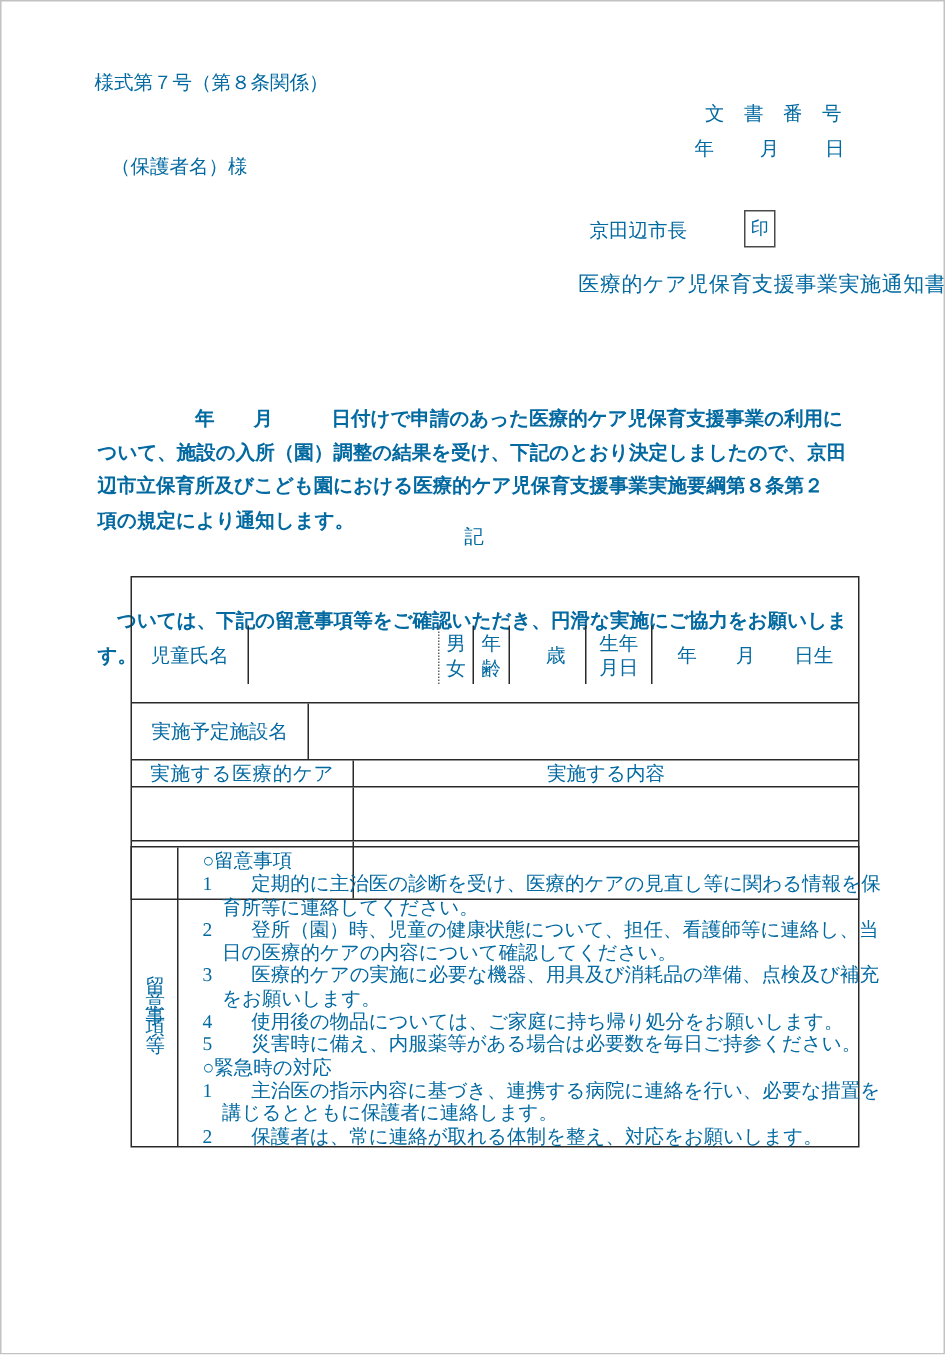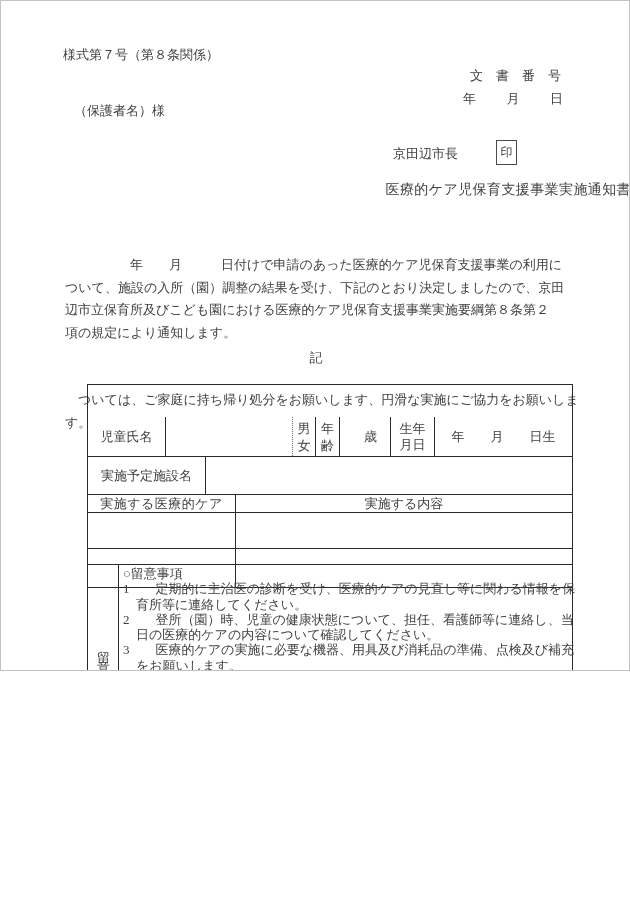--- a/index.html
+++ b/index.html
@@ -1,59 +1,59 @@
 <!DOCTYPE html>
 <html><head>
 <meta charset="utf-8">
 <style>
   html,body{margin:0;padding:0;background:#fff;}
   .page{
     position:relative;
-    width:630px;height:671px;
+    width:630px;height:903px;
     background:#fff;
     box-sizing:border-box;
     border:1px solid #c2c2c2;
     font-family:"Liberation Serif","DejaVu Serif",serif;
-    color:#404040;
+    color:#0369a1;
     font-size:13px;
     overflow:hidden;
   }
   .abs{position:absolute;white-space:pre;}
   .form-no{left:62px;top:45px;}
   .doc-no{left:469px;top:66px;}
   .date-line{left:462px;top:89px;letter-spacing:1.5px;font-family:Liberation Serif, serif;}
   .addressee{left:60px;top:101px;}
   .mayor{left:392px;top:144px;}
   .seal{
     left:495px;top:139px;width:19px;height:23px;
     border:1px solid #4a4a4a;
     display:flex;align-items:center;justify-content:center;
     font-size:12px;white-space:normal;
   }
   .title{left:0;top:180px;width:630px;text-align:right;font-size:14px;letter-spacing:0.4px;}
-  .body-block{left:64px;top:208px;width:508px;line-height:22.5px;}
+  .body-block{left:64px;top:222px;width:508px;line-height:22.5px;font-weight:bold;}
   .body-block div{white-space:pre;}
   .ki{left:0;top:348px;width:630px;text-align:center;}
 
   
   .t1{
     left:86px;top:383px;width:486px;
     box-sizing:border-box;border:1px solid #2a2a2a;
     white-space:normal;
   }
   .t1 .row{display:flex;box-sizing:border-box;}
   .t1 .row + .row{border-top:1px solid #2a2a2a;}
   .t1 .cell{
     box-sizing:border-box;
     display:flex;align-items:center;justify-content:center;
     overflow:hidden;
   }
   .t1 .cell + .cell{border-left:1px solid #2a2a2a;}
   .t1 .r1{height:39px;margin-top:32px;}
-  .t1 .r2{height:38px;}
+  .t1 .r2{height:38px;margin-top:12px;}
   .t1 .r3{height:18px;}
   .t1 .r4{height:36px;}
   .t1 .r5{height:39px;}
   .stack{flex-direction:column;line-height:17px;}
   .c-namelab{width:77px;}
   .c-nameval{width:127px;}
   .c-sex{width:23px;border-left:1px dotted #666 !important;}
   .c-age{width:24px;}
   .c-ageval{width:51px;justify-content:flex-end !important;padding-right:13px;}
   .c-birthlab{width:44px;line-height:16px;}
@@ -72,21 +72,21 @@
   }
   .t2-label{
     width:31px;box-sizing:border-box;
     border-right:1px solid #2a2a2a;
     display:flex;align-items:center;justify-content:center;
     writing-mode:vertical-rl;text-orientation:upright;
     letter-spacing:10px;
   }
   .t2-content{
     flex:1;padding:1px 3px 0 4px;
-    line-height:15.3px;white-space:pre;
+    line-height:15.3px;white-space:pre;margin-left:12px;
   }
 </style>
 </head>
 <body>
 
 <div class="page">
 
   <div class="abs form-no">様式第７号（第８条関係）</div>
   <div class="abs doc-no">文　書　番　号</div>
   <div class="abs date-line">年　　月　　日</div>
@@ -96,21 +96,21 @@
     <span>印</span>
   </div>
 
   <div class="abs title">医療的ケア児保育支援事業実施通知書</div>
 
   <div class="abs body-block">
     <div>　　　　　年　　月　　　日付けで申請のあった医療的ケア児保育支援事業の利用に
 ついて、施設の入所（園）調整の結果を受け、下記のとおり決定しましたので、京田
 辺市立保育所及びこども園における医療的ケア児保育支援事業実施要綱第８条第２
 項の規定により通知します。</div>
-    <div>　ついては、ご家庭に持ち帰り処分をお願いします、円滑な実施にご協力をお願いしま
+    <div>　ついては、下記の留意事項等をご確認いただき、円滑な実施にご協力をお願いしま
 す。</div>
   </div>
 
   <div class="abs ki">記</div>
 
   <div class="abs t1">
     <div class="row r1">
       <div class="cell c-namelab">児童氏名</div>
       <div class="cell c-nameval"></div>
       <div class="cell c-sex stack">

